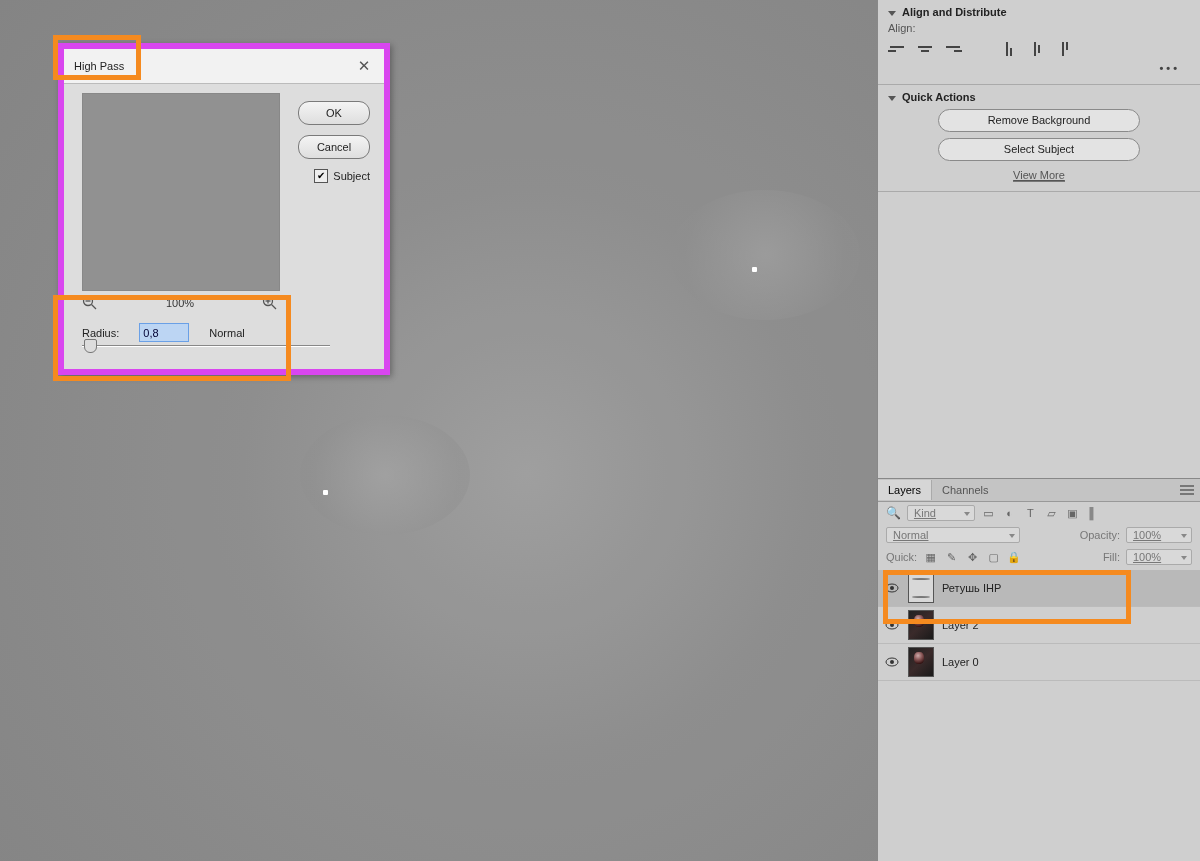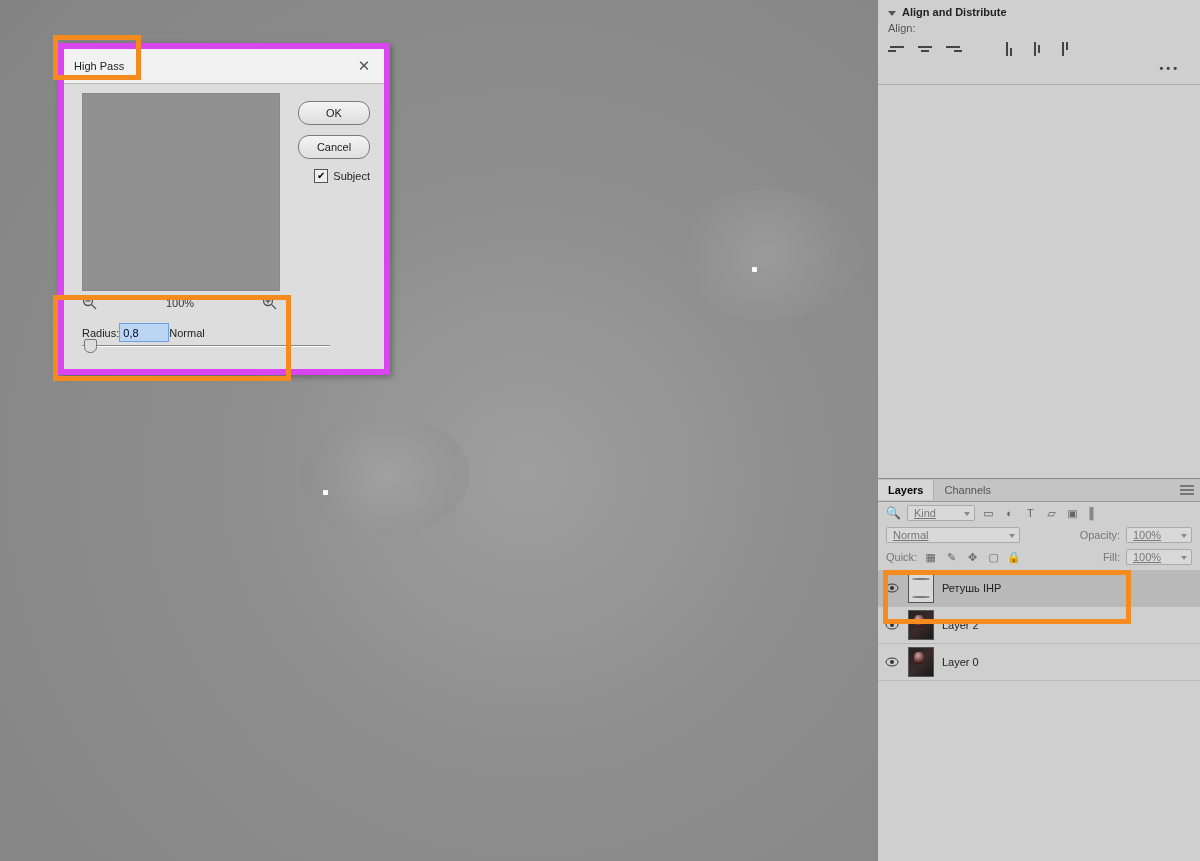--- a/index.html
+++ b/index.html
@@ -29,21 +29,21 @@
   .vert span{width:2px;background:#444;}
   .dots{letter-spacing:3px;color:#444;font-weight:bold;margin-top:4px;text-align:right;padding-right:10px;}
   .qa-btn{display:block;width:200px;margin:6px auto;background:#e3e3e3;border:1px solid #8a8a8a;border-radius:12px;height:21px;line-height:21px;text-align:center;color:#222;}
   .link{color:#4a6;line-height:1;border-bottom:1px solid #777;color:#555;text-decoration:underline;}
   .link-wrap{text-align:center;margin-top:8px;}
 
   
   .layers-panel{position:absolute;right:0;top:478px;width:322px;height:383px;background:#cfcfcf;border-left:1px solid #888;border-top:1px solid #888;}
   .tabs{display:flex;align-items:center;background:#c4c4c4;border-bottom:1px solid #999;height:22px;}
   .tab{padding:4px 10px;color:#555;}
-  .tab.active{background:#d6d6d6;color:#000;font-weight:bold;border-right:1px solid #aaa;}
+  .tab.active{background:#d6d6d6;color:#000;font-weight:normal;border-right:1px solid #aaa;}
   .tab-spacer{flex:1;}
   .menu-lines{width:14px;height:10px;margin-right:6px;background:repeating-linear-gradient(#777,#777 2px,transparent 2px,transparent 4px);}
   .filter-row,.blend-row,.lock-row{display:flex;align-items:center;gap:6px;padding:3px 8px;color:#777;}
   .mini{width:15px;height:14px;display:inline-flex;align-items:center;justify-content:center;color:#666;}
   .dd{background:#d9d9d9;border:1px solid #aaa;border-radius:2px;padding:1px 14px 1px 6px;color:#777;position:relative;text-decoration:underline;}
   .dd::after{content:"";position:absolute;right:4px;top:6px;border-top:4px solid #888;border-left:3px solid transparent;border-right:3px solid transparent;}
   .dd.blend{width:112px;}
   .dd.small{width:44px;text-align:left;}
   .layer-list{padding-top:2px;}
   .layer{display:flex;align-items:center;height:36px;border-bottom:1px solid #bbb;padding-left:6px;gap:8px;}
@@ -64,21 +64,21 @@
   .dlg-close{font-family:Arial;font-size:15px;color:#555;width:20px;text-align:center;}
   .dlg-body{position:absolute;top:34px;left:0;right:0;bottom:0;}
   .preview-box{position:absolute;left:18px;top:10px;width:196px;height:196px;background:#919191;border:1px solid #888;}
   .zoom-row{position:absolute;left:18px;top:212px;width:196px;display:flex;align-items:center;justify-content:space-between;color:#333;}
   .mag{width:16px;height:16px;display:inline-block;font-size:14px;color:#555;}
   .ok-btn,.cancel-btn{position:absolute;right:14px;width:70px;height:22px;border:1px solid #7a7a7a;border-radius:11px;background:linear-gradient(#f4f4f4,#dedede);text-align:center;line-height:22px;color:#222;}
   .ok-btn{top:18px;}
   .cancel-btn{top:52px;}
   .preview-chk{position:absolute;right:14px;top:86px;display:flex;align-items:center;gap:5px;color:#222;}
   .chk{width:12px;height:12px;border:1px solid #555;background:#eee;display:inline-flex;align-items:center;justify-content:center;font-size:10px;line-height:1;color:#000;}
-  .radius-row{position:absolute;left:18px;top:240px;display:flex;align-items:center;gap:0;color:#222;}
+  .radius-row{position:absolute;left:18px;top:240px;display:flex;align-items:center;gap:20px;color:#222;}
   .radius-input{width:42px;height:17px;border:1px solid #6aa0e6;background:#bcd5f3;color:#003;text-align:left;padding:0 3px;font-size:11px;}
   .slider{position:absolute;left:18px;top:262px;width:248px;}
   .track{height:0;border-top:1px solid #888;border-bottom:1px solid #fff;}
   .knob{position:absolute;left:2px;top:-6px;width:11px;height:12px;background:#dcdcdc;border:1px solid #777;border-radius:2px 2px 6px 6px;}
 
   
   .hl{position:absolute;border:5px solid #f58a1f;box-sizing:border-box;pointer-events:none;}
   .hl.title{left:53px;top:35px;width:88px;height:45px;}
   .hl.radius{left:53px;top:295px;width:238px;height:86px;}
   .hl.layer{left:883px;top:570px;width:248px;height:54px;}
@@ -130,20 +130,28 @@
       <div class="a-icon">
           <div class="vert" style="align-items:flex-start">
             <span style="height:14px"></span>
             <span style="height:8px"></span>
           </div>
         </div>
     </div>
     <div class="dots">•••</div>
   </div>
 
+  <div class="section">
+    <div class="sec-head">
+      <span>Quick Actions</span>
+    </div>
+    <div class="qa-btn">Remove Background</div>
+    <div class="qa-btn">Select Subject</div>
+    <div class="link-wrap"><span class="link">View More</span></div>
+  </div>
 </div>
 
 <div class="layers-panel">
   <div class="tabs">
     <div class="tab active">Layers</div>
     <div class="tab">Channels</div>
     <div class="tab-spacer"></div>
     <div class="menu-lines"></div>
   </div>
 

